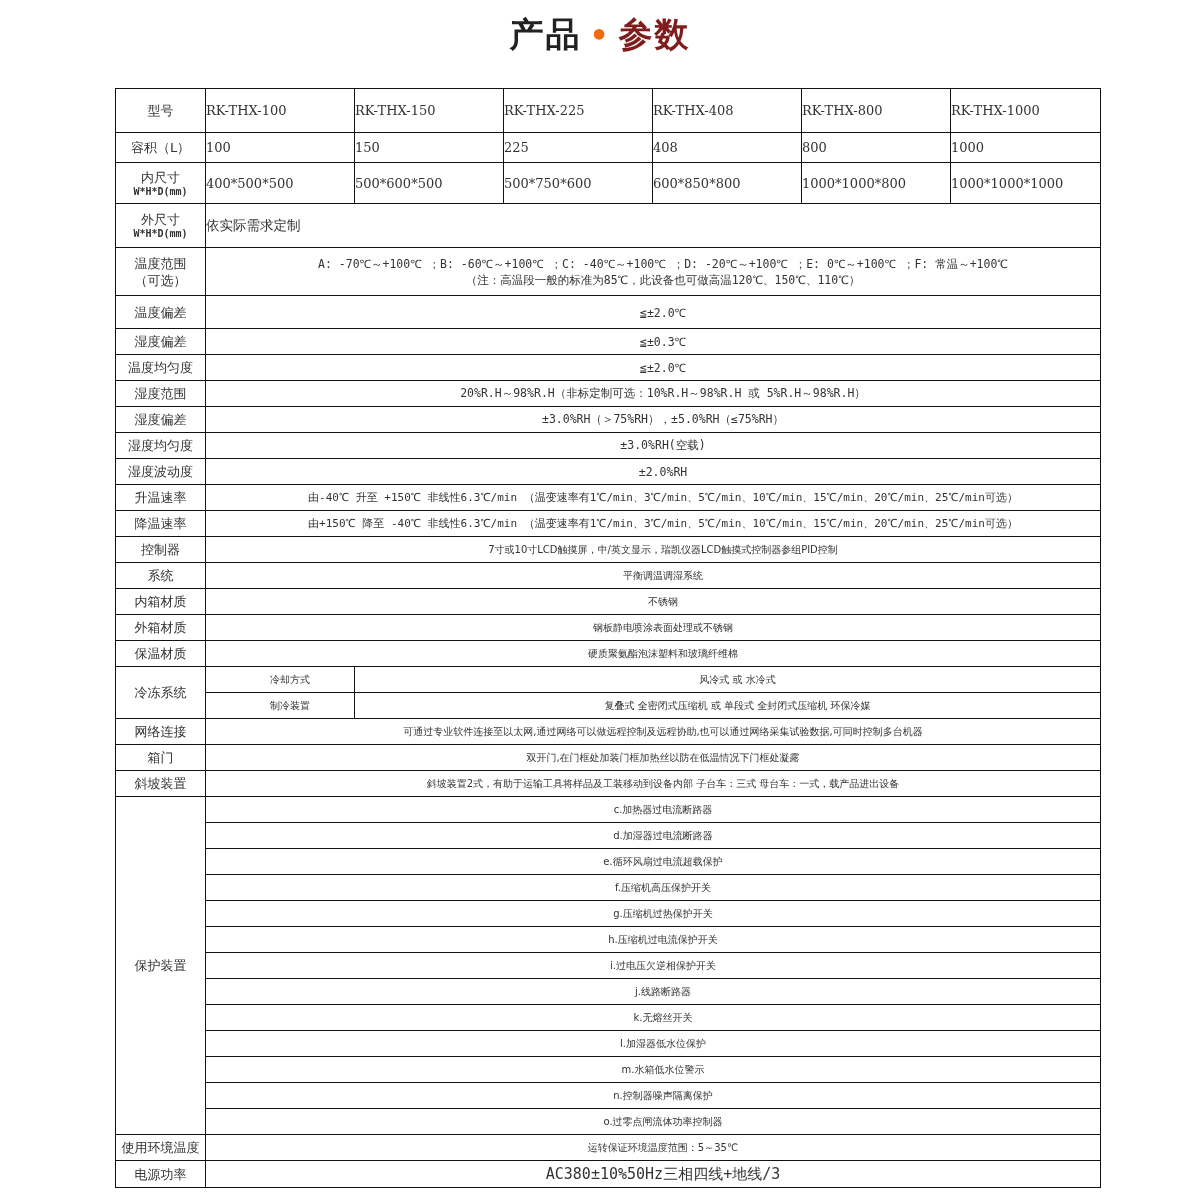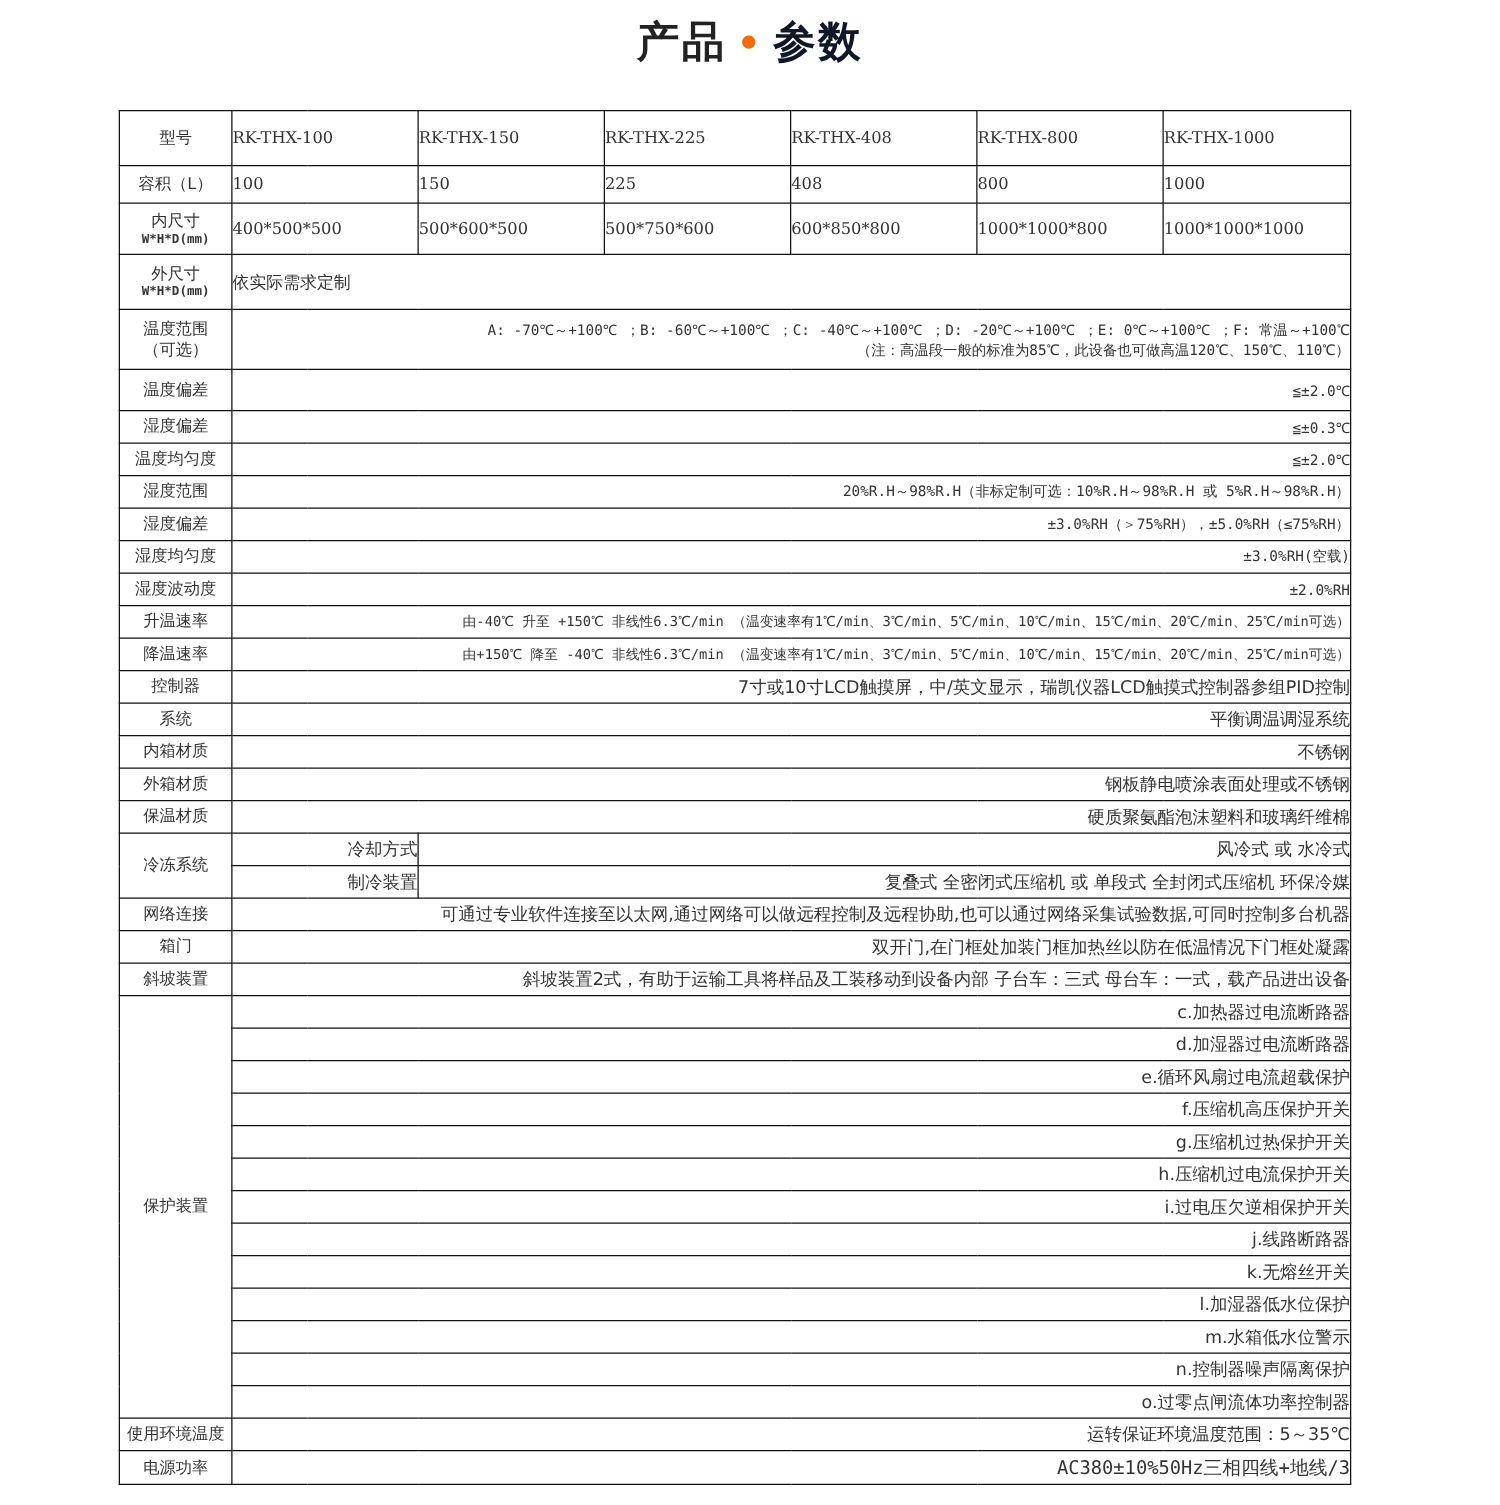--- a/index.html
+++ b/index.html
@@ -1,28 +1,28 @@
 <!DOCTYPE html>
 <html><head>
 <meta charset="utf-8">
 <style>
   html, body { margin: 0; padding: 0; background: #ffffff; }
   body { width: 1200px; height: 1204px; position: relative; font-family: "DejaVu Sans", "Liberation Sans", sans-serif; color: #333; overflow: hidden; }
   .title { position: absolute; top: 12px; left: 0; width: 1200px; text-align: center; font-size: 34px; line-height: 44px; font-weight: bold; letter-spacing: 2px; }
   .title .t1 { color: #222; }
   .title .dot { color: #f26b0f; font-size: 30px; margin: 0 8px; }
-  .title .t2 { color: #0f172a; }
-  table.spec { position: absolute; left: 95px; top: 88px; width: 985px; border-collapse: collapse; table-layout: fixed; }
+  .title .t2 { color: #7f1d1d; }
+  table.spec { position: absolute; left: 115px; top: 88px; width: 985px; border-collapse: collapse; table-layout: fixed; }
   table.spec td { border: 1px solid #111; font-size: 13px; color: #333; padding: 0; overflow: hidden; white-space: nowrap; }
   td.lbl { text-align: center; font-size: 14px; line-height: 17px; }
   td.lbl .sub { display: block; font-size: 10px; line-height: 12px; font-family: "DejaVu Sans Mono", "Liberation Mono", monospace; font-weight: bold; }
   td.c { font-family: "DejaVu Serif", "Liberation Serif", serif; font-size: 12px; }
-  td.v { padding-left: 20px !important; text-align: right; }
+  td.v { padding-left: 20px !important; text-align: center; }
   td.v.mono { font-family: "DejaVu Sans Mono", "Liberation Mono", monospace; font-size: 11.5px; }
-  td.v.cjk { font-size: 14px; }
+  td.v.cjk { font-size: 10px; }
   .line2 { display: block; }
 </style>
 </head>
 <body>
 
 <div class="title">
   <span class="t1">产品</span><span class="dot">•</span><span class="t2">参数</span>
 </div>
 
 <table class="spec">

